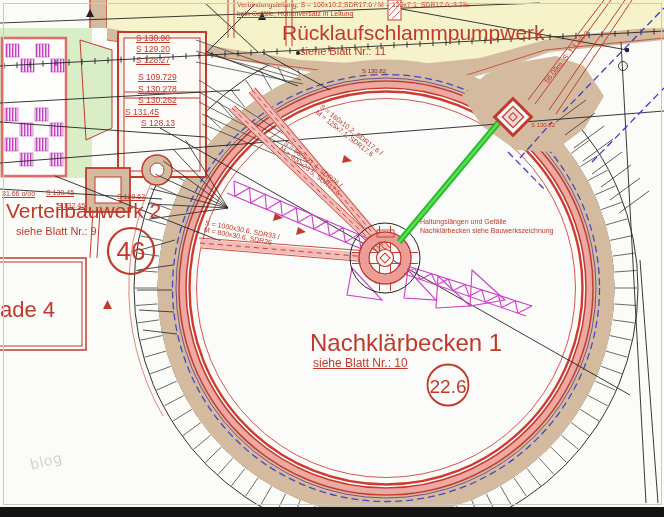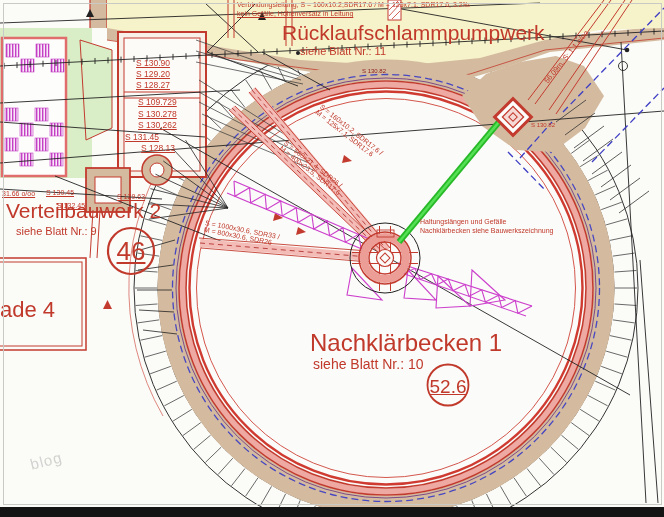--- a/index.html
+++ b/index.html
@@ -2,23 +2,23 @@
 <html><head>
 <meta charset="utf-8">
 <style>
   html,body{margin:0;padding:0;background:#e8e8e6;}
   #stage{position:relative;width:664px;height:517px;overflow:hidden;
          background:#f4f3ef;font-family:"Liberation Sans",sans-serif;}
   #cad{position:absolute;left:0;top:0;}
   .lbl{position:absolute;color:#c0392b;white-space:nowrap;line-height:1.05;
        transform-origin:0 0;}
   .tiny{font-size:7px;}
-  .elev{font-size:8.5px;text-decoration:underline;margin-top:25px;}
+  .elev{font-size:8.5px;text-decoration:underline;}
   .big{font-size:21px;}
-  .badge{position:absolute;color:#c0392b;text-align:center;white-space:nowrap;text-decoration:underline;}
+  .badge{position:absolute;color:#c0392b;text-align:center;white-space:nowrap;}
   .underl{text-decoration:underline;}
   #bottombar{position:absolute;left:0;top:507px;width:664px;height:10px;background:#141414;}
   #watermark{position:absolute;left:30px;top:452px;color:#d2d2d0;font-size:15px;
              transform:rotate(-14deg);letter-spacing:1px;}
   .frame{position:absolute;left:3px;top:3px;width:657px;height:500px;
          border:1px solid #c9c9c5;pointer-events:none;}
 </style>
 </head>
 <body>
 
@@ -423,22 +423,22 @@
 <div class="lbl tiny underl" style="left:117px;top:193px;">S 129.63</div>
 <div class="lbl tiny underl" style="left:57px;top:202px;">S 132.45</div>
 
 <div class="lbl big" style="left:6px;top:200px;">Verteilbauwerk 2</div>
 <div class="lbl" style="left:16px;top:226px;font-size:11px;">siehe Blatt Nr.: 9</div>
 <div class="badge" style="left:113px;top:236px;width:36px;font-size:26px;">46</div>
 
 <div class="lbl" style="left:0px;top:298px;font-size:22px;">ade 4</div>
 
 <div class="lbl" style="left:310px;top:330px;font-size:24px;">Nachklärbecken 1</div>
-<div class="lbl" style="left:313px;top:357px;font-size:14px;">siehe Blatt Nr.: 10</div>
-<div class="badge" style="left:428px;top:376px;width:40px;font-size:19px;">52.6</div>
+<div class="lbl" style="left:313px;top:357px;font-size:12px;text-decoration:underline;">siehe Blatt Nr.: 10</div>
+<div class="badge" style="left:428px;top:376px;width:40px;font-size:19px;">22.6</div>
 
 <div class="lbl tiny" style="left:420px;top:218px;">Haltungslängen und Gefälle</div>
 <div class="lbl tiny" style="left:420px;top:227px;">Nachklärbecken siehe Bauwerkszeichnung</div>
 
 <div class="lbl tiny" style="left:323px;top:103px;transform:rotate(38deg);">
   <div>S = 160x10.2, SDR17.6 /</div>
   <div>M = 125x7.1, SDR17.6</div>
 </div>
 <div class="lbl tiny" style="left:287px;top:139px;transform:rotate(38deg);">
   <div>S = 560x21.4, SDR26 /</div>

